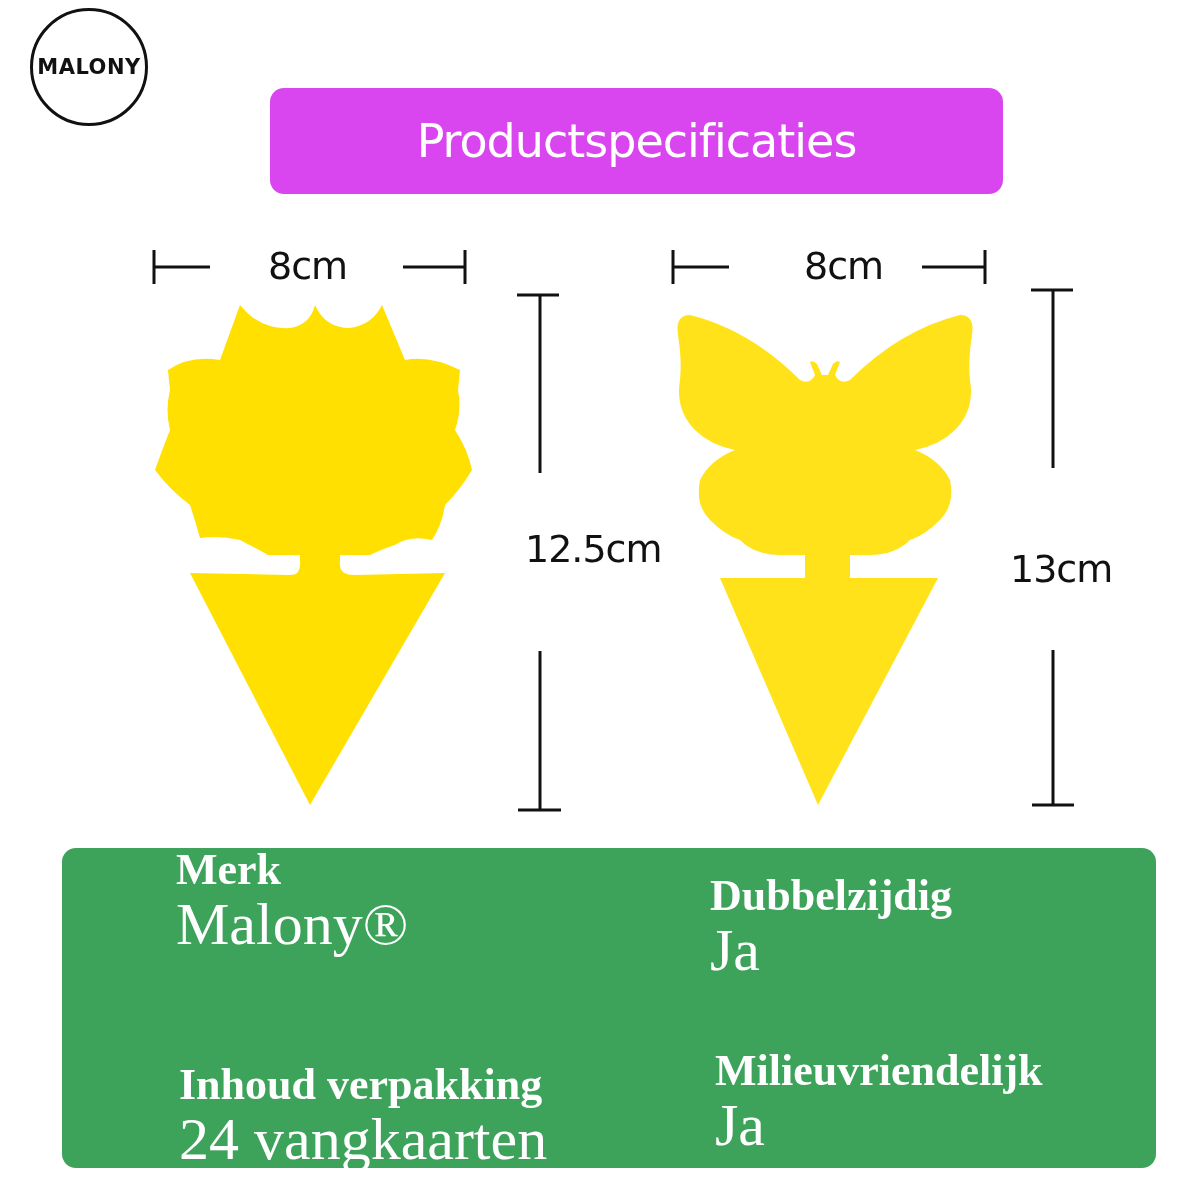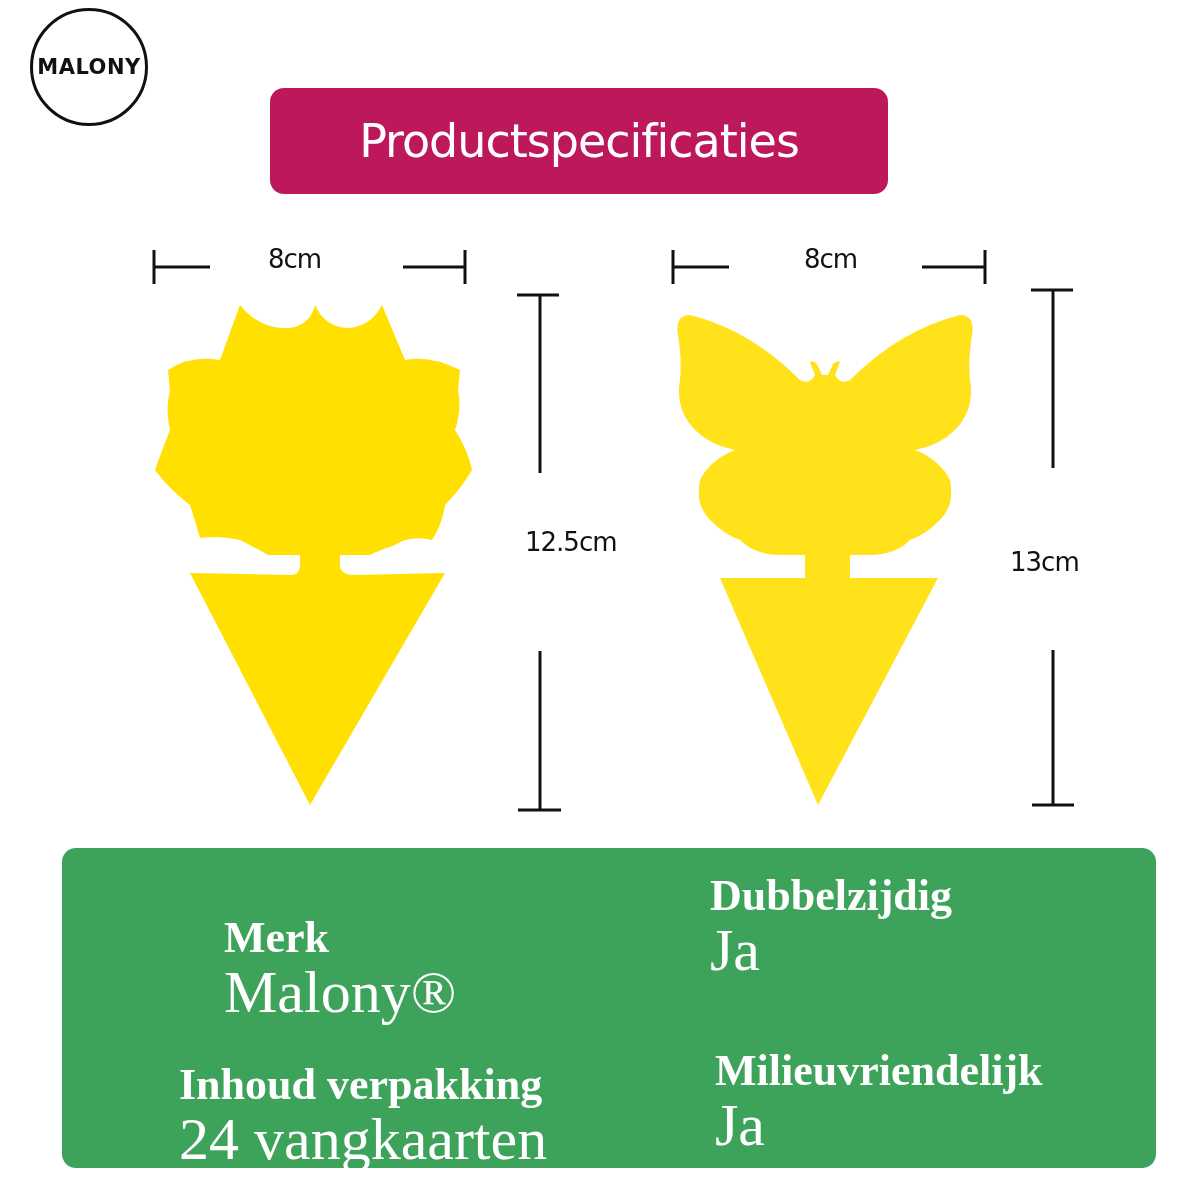--- a/index.html
+++ b/index.html
@@ -1,21 +1,21 @@
 <!DOCTYPE html>
 <html><head>
 <meta charset="utf-8">
 <style>
   html, body { margin:0; padding:0; background:#ffffff; }
   body { width:1192px; height:1200px; position:relative; overflow:hidden; font-family:"Liberation Sans", sans-serif; }
   .logo { position:absolute; left:2px; top:8px; width:118px; height:118px; border:3px solid #111; border-radius:50%; box-sizing:border-box; display:flex; align-items:center; justify-content:center;margin-left:28px; }
   .logo span { font-family:"DejaVu Sans", sans-serif; font-weight:bold; font-size:21px; letter-spacing:0.5px; color:#111; }
-  .title-box { position:absolute; left:270px; top:88px; width:618px; height:106px; background:#be185d; border-radius:14px; display:flex; align-items:center; justify-content:center; }
+  .title-box { position:absolute; left:270px; top:88px; width:733px; height:106px; background:#d946ef; border-radius:14px; display:flex; align-items:center; justify-content:center; }
   .title-box span { color:#fff; font-family:"DejaVu Sans", sans-serif; font-size:46px; letter-spacing:-1px; }
-  .dim-label { position:absolute; font-family:"DejaVu Sans", sans-serif; font-size:26px; color:#111; letter-spacing:-1px; }
+  .dim-label { position:absolute; font-family:"DejaVu Sans", sans-serif; font-size:38px; color:#111; letter-spacing:-1px; }
   svg.dims { position:absolute; left:0; top:0; }
   .shape { position:absolute; }
   .spec-box { position:absolute; left:62px; top:848px; width:1094px; height:320px; background:#3ea35a; border-radius:14px; }
   .spec { position:absolute; color:#fff; font-family:"Liberation Serif", serif; }
   .spec .k { font-weight:bold; font-size:44px; line-height:52px; display:block; }
   .spec .v { font-size:60px; line-height:56px; display:block; }
 </style>
 </head>
 <body>
 
@@ -76,21 +76,21 @@
     Q305,110 285,130 Q270,145 245,150 Q270,160 280,180 Q285,205 270,220
     Q255,235 240,240 Q225,255 200,255 L180,255 L180,278 L268,278
     L148,505 L50,278 L135,278 L135,255 L110,255
     Q85,255 70,240 Q55,235 40,220 Q25,205 30,180 Q40,160 65,150
     Q40,145 25,130 Q5,110 10,80 Q12,60 8,35 Q5,15 20,15
     Q80,30 130,80 Q140,85 145,75 Z"></path>
 </svg>
 
 <div class="spec-box"></div>
 
-<div class="spec" style="left:176px; top:912px;margin-left:48px;">
+<div class="spec" style="left:176px; top:844px;">
   <span class="k">Merk</span>
   <span class="v">Malony®</span>
 </div>
 <div class="spec" style="left:710px; top:870px;">
   <span class="k">Dubbelzijdig</span>
   <span class="v">Ja</span>
 </div>
 <div class="spec" style="left:179px; top:1059px;">
   <span class="k">Inhoud verpakking</span>
   <span class="v">24 vangkaarten</span>

